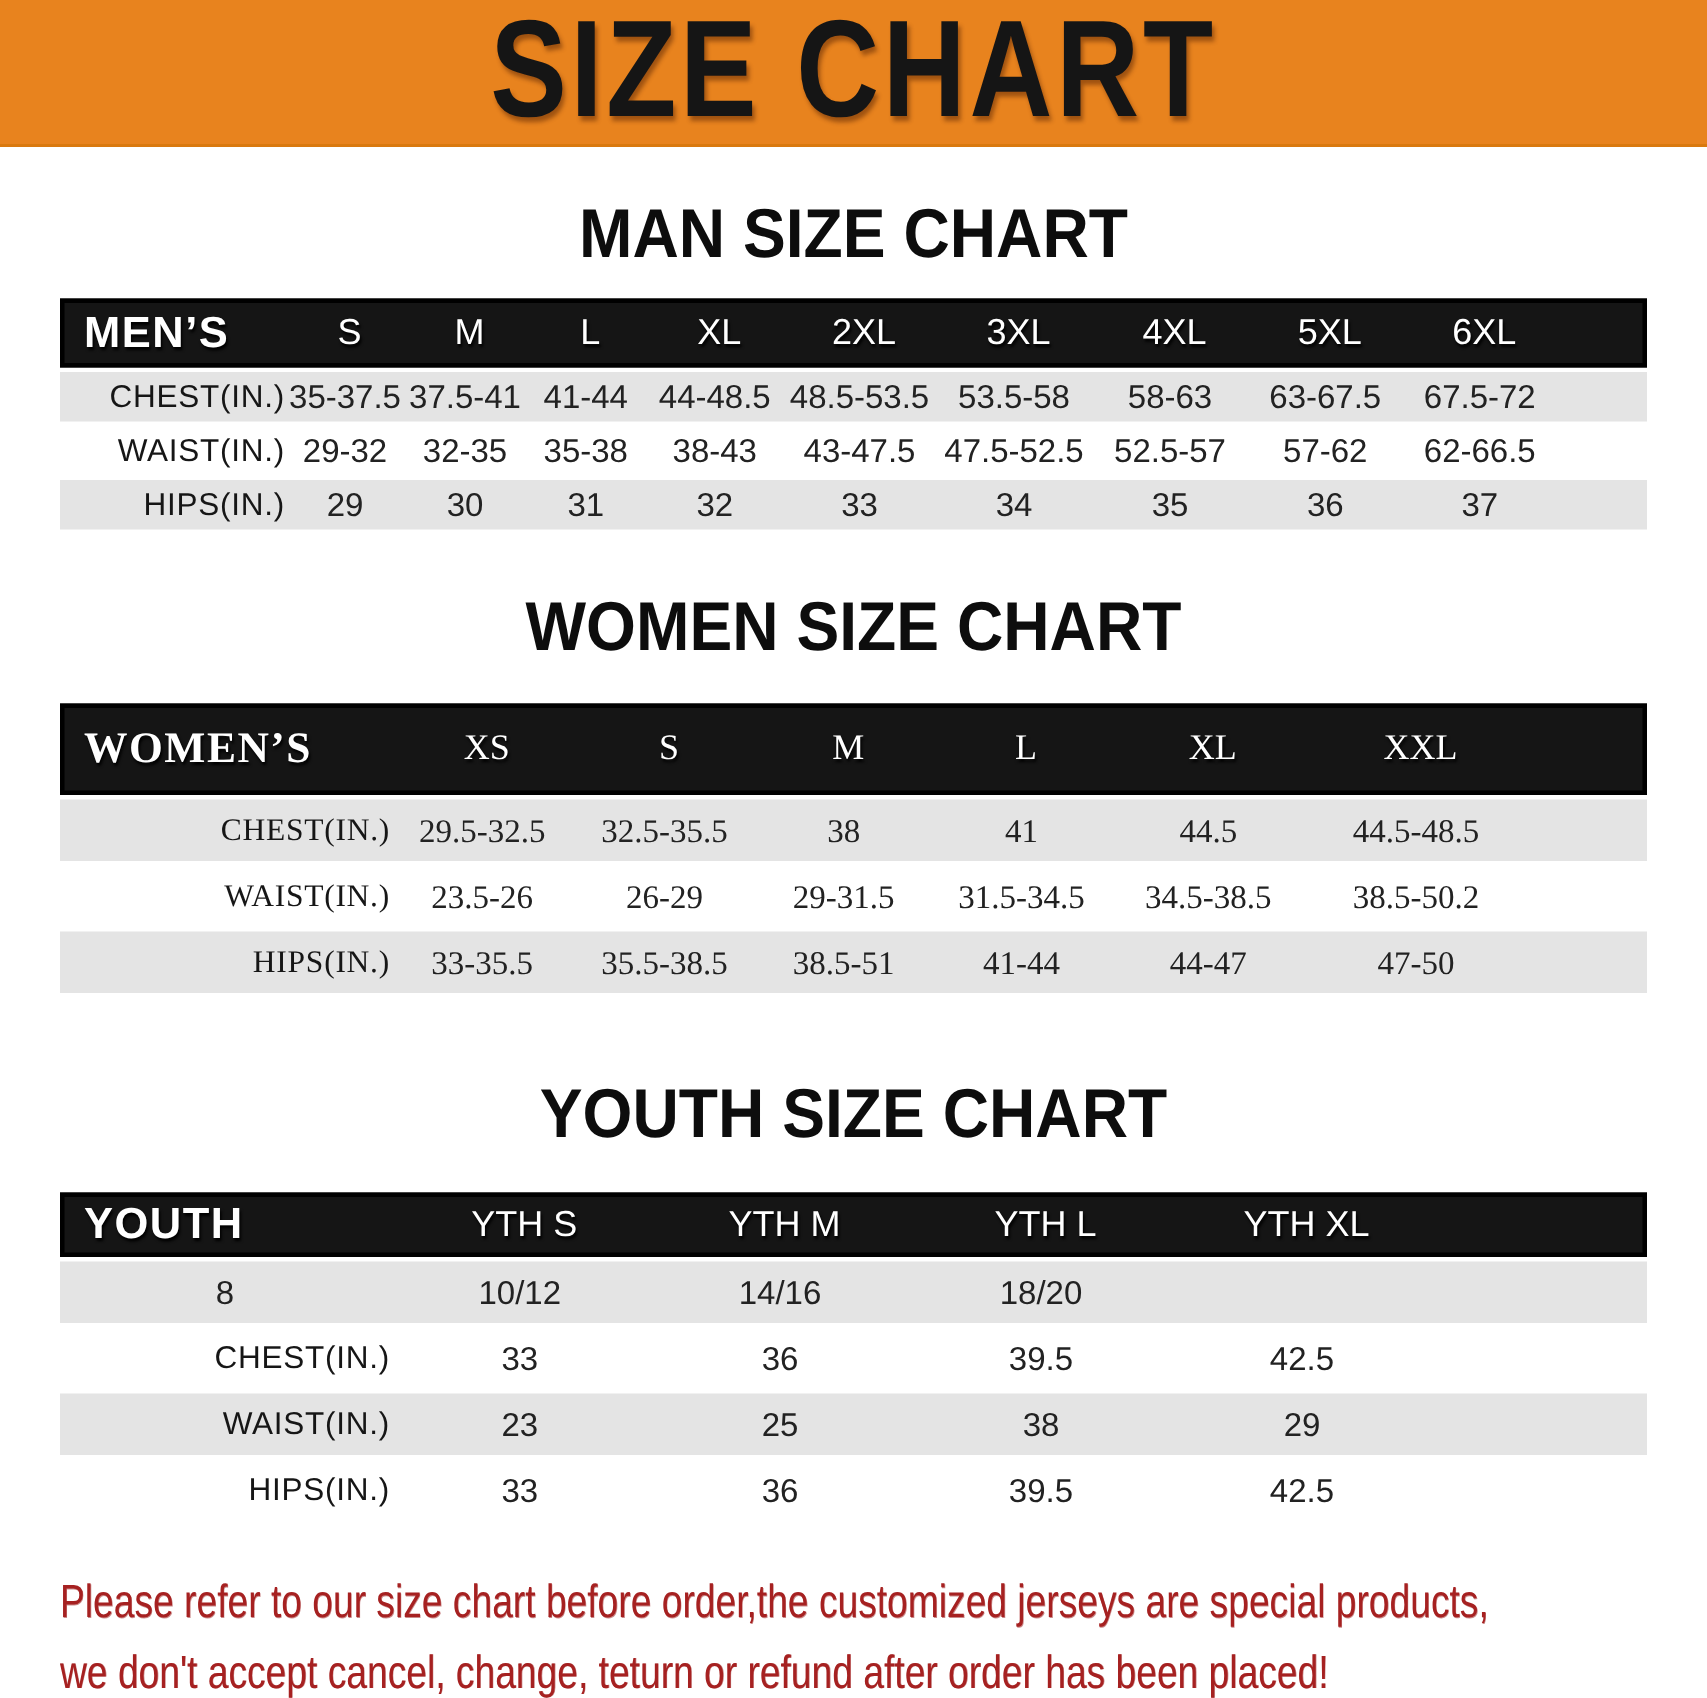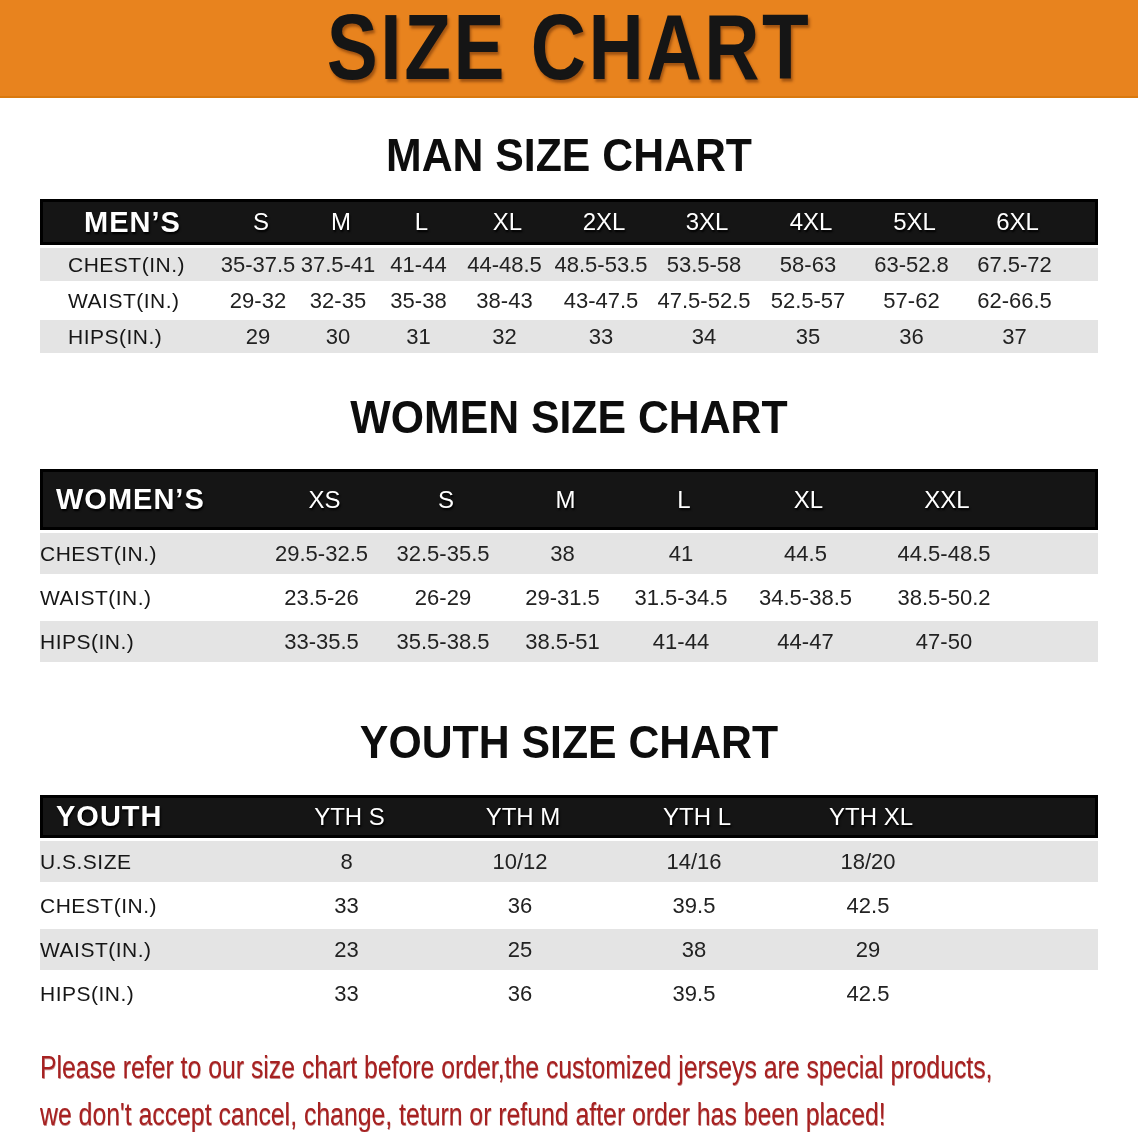--- a/index.html
+++ b/index.html
@@ -26,22 +26,22 @@
   .size-section h2{
     text-align:center;font-size:46px;font-weight:700;color:#0d0d0d;
     transform:scaleX(0.93);transform-origin:center;letter-spacing:0px;white-space:nowrap;
   }
   .size-section.men h2{margin:30px 0 17px 0;}
   .size-section.women h2{margin:37px 0 25px 0;}
   .size-section.youth h2{margin:53px 0 26px 0;}
 
   .size-table{margin:0 40px;width:1058px;}
   .grid{display:grid;align-items:center;}
-  .men  .grid{grid-template-columns:150px 80px 80px 81px 91px 102px 104px 104px 103px 103px 1fr;padding-left:28px;}
-  .women .grid{grid-template-columns:220px 123px 120px 119px 118px 131px 146px 1fr;}
+  .men  .grid{grid-template-columns:150px 80px 80px 81px 91px 102px 104px 104px 103px 103px 1fr;}
+  .women .grid{grid-template-columns:220px 123px 120px 119px 118px 131px 146px 1fr;font-family:Liberation Serif, serif;}
   .youth .grid{grid-template-columns:220px 173px 174px 174px 174px 1fr;}
 
   .header-row{
     background:var(--table-header-background);
     border:3px solid #000;
     color:var(--table-header-text);
   }
   .men .header-row{height:46px;}
   .women .header-row{height:61px;}
   .youth .header-row{height:43px;}
@@ -55,21 +55,21 @@
   .header-cell{
     text-align:center;font-size:24px;font-weight:400;
     text-shadow:1px 2px 2px #000;white-space:nowrap;
   }
 
   .data-row{margin-top:3px;background:var(--row-plain);}
   .men .data-row{height:33px;}
   .women .data-row,.youth .data-row{height:41px;}
   .data-row.stripe{background:var(--row-stripe);}
   .row-label{
-    text-align:left;font-size:21px;color:#161616;letter-spacing:0.5px;white-space:nowrap;
+    text-align:right;font-size:21px;color:#161616;letter-spacing:0.5px;white-space:nowrap;
   }
   .value-cell{
     text-align:center;font-size:22px;color:var(--value-text);white-space:nowrap;
   }
 
   .disclaimer{margin:30px 0 0 40px;}
   .disclaimer-line{
     color:var(--disclaimer-text);font-size:31px;line-height:47px;font-weight:400;
     transform:scaleX(0.80);transform-origin:left center;white-space:nowrap;
     text-shadow:0.5px 0.5px 0 rgba(150,20,20,0.5);
@@ -101,21 +101,21 @@
         </div>
         <div class="grid data-row stripe">
           <div class="cell row-label">CHEST(IN.)</div>
           <div class="cell value-cell">35-37.5</div>
           <div class="cell value-cell">37.5-41</div>
           <div class="cell value-cell">41-44</div>
           <div class="cell value-cell">44-48.5</div>
           <div class="cell value-cell">48.5-53.5</div>
           <div class="cell value-cell">53.5-58</div>
           <div class="cell value-cell">58-63</div>
-          <div class="cell value-cell">63-52.8</div>
+          <div class="cell value-cell">63-67.5</div>
           <div class="cell value-cell">67.5-72</div>
           <div class="cell filler"></div>
         </div>
         <div class="grid data-row">
           <div class="cell row-label">WAIST(IN.)</div>
           <div class="cell value-cell">29-32</div>
           <div class="cell value-cell">32-35</div>
           <div class="cell value-cell">35-38</div>
           <div class="cell value-cell">38-43</div>
           <div class="cell value-cell">43-47.5</div>
@@ -190,21 +190,20 @@
       <div class="size-table">
         <div class="grid header-row">
           <div class="cell header-label">YOUTH</div>
           <div class="cell header-cell">YTH S</div>
           <div class="cell header-cell">YTH M</div>
           <div class="cell header-cell">YTH L</div>
           <div class="cell header-cell">YTH XL</div>
           <div class="cell filler"></div>
         </div>
         <div class="grid data-row stripe">
-          <div class="cell row-label">U.S.SIZE</div>
           <div class="cell value-cell">8</div>
           <div class="cell value-cell">10/12</div>
           <div class="cell value-cell">14/16</div>
           <div class="cell value-cell">18/20</div>
           <div class="cell filler"></div>
         </div>
         <div class="grid data-row">
           <div class="cell row-label">CHEST(IN.)</div>
           <div class="cell value-cell">33</div>
           <div class="cell value-cell">36</div>

